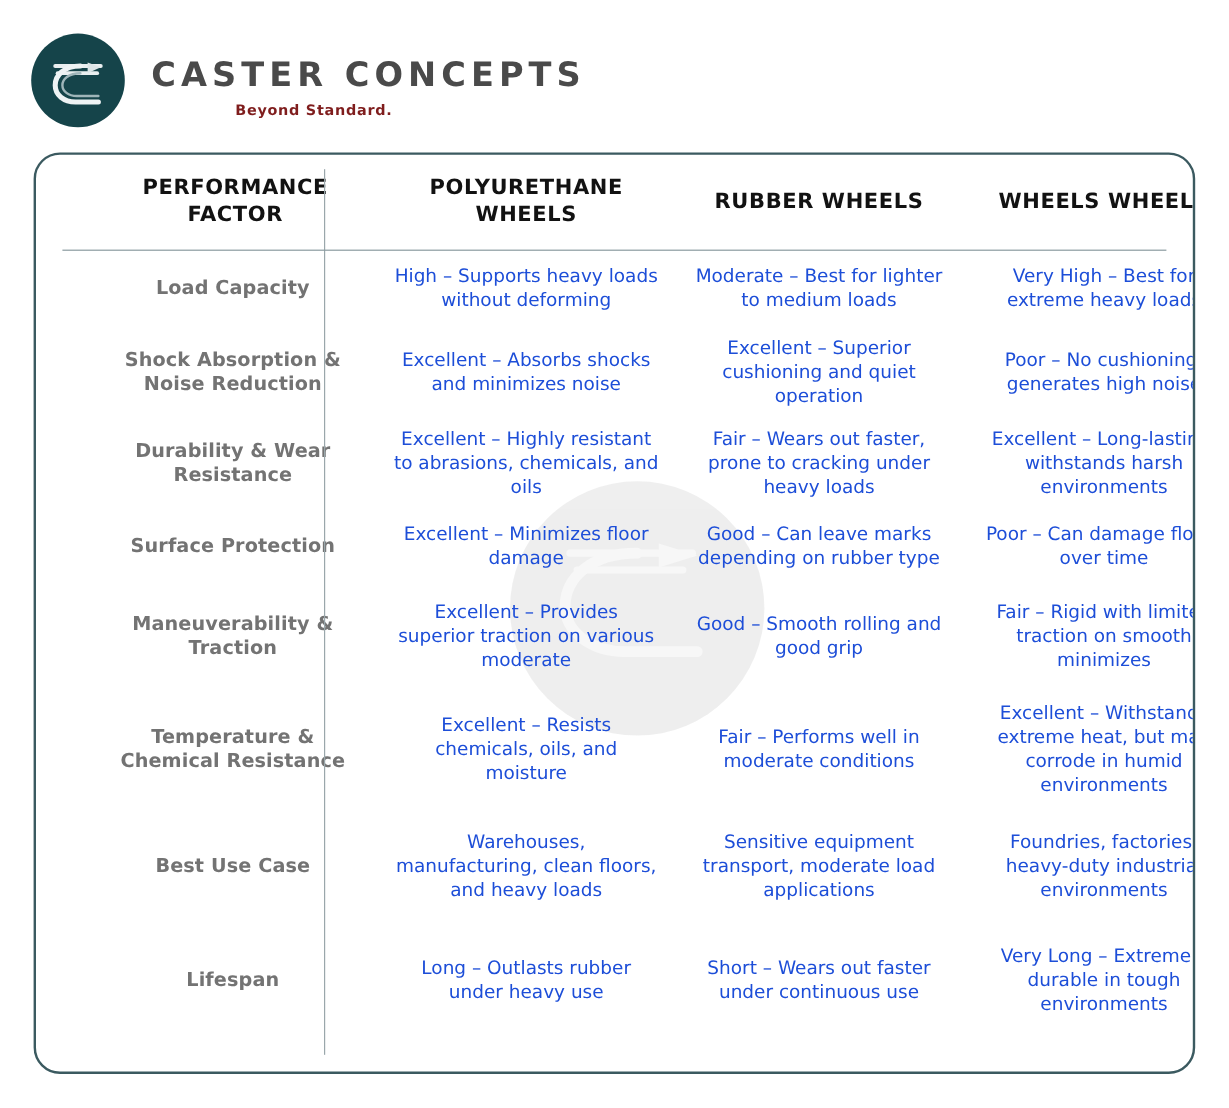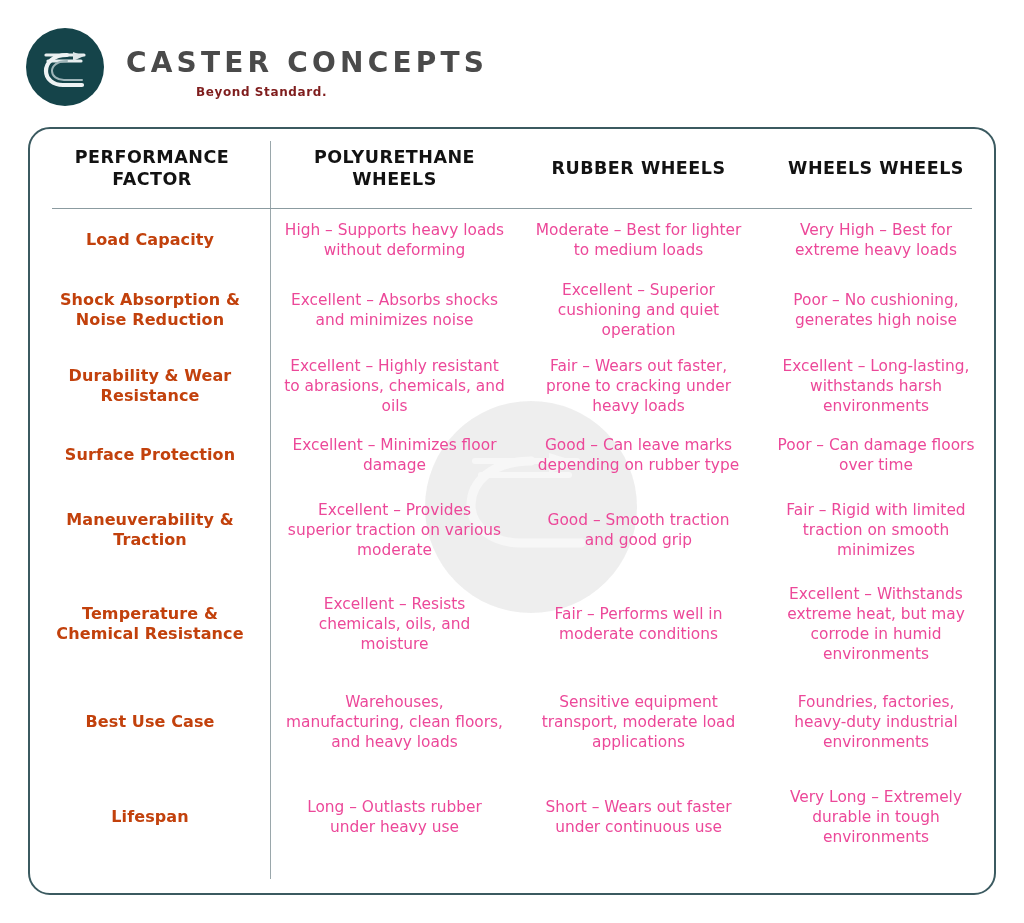--- a/index.html
+++ b/index.html
@@ -87,20 +87,21 @@
     left: 32px;
     top: 44px;
     opacity: 0.55;
   }
 
   .table-inner {
     position: relative;
     width: 100%;
     height: 100%;
     z-index: 2;
+    padding-left: 44px;
   }
 
   
   .v-divider {
     position: absolute;
     left: 240px;
     top: 12px;
     width: 1px;
     height: 738px;
     background: #9aa7ab;
@@ -138,28 +139,28 @@
     padding: 0 8px;
     line-height: 1.24;
   }
   thead th.h-factor { padding-left: 12px; }
 
   tbody td {
     text-align: center;
     vertical-align: middle;
     padding: 7px 14px;
     line-height: 1.30;
-    color: #ec4899;
+    color: #1d4ed8;
     font-size: 15.4px;
     font-weight: 400;
   }
   tbody td.factor {
     font-size: 16px;
     font-weight: 700;
-    color: #c2410c;
+    color: #737373;
     letter-spacing: 0.1px;
     line-height: 1.28;
     margin-left: 44px;
   }
   tbody tr.r1 { height: 64px; }
   tbody tr.r2 { height: 76px; }
   tbody tr.r3 { height: 76px; }
   tbody tr.r4 { height: 62px; }
   tbody tr.r5 { height: 88px; }
   tbody tr.r6 { height: 100px; }
@@ -238,21 +239,21 @@
         </tr>
         <tr class="r4">
           <td class="factor">Surface Protection</td>
           <td>Excellent – Minimizes floor damage</td>
           <td>Good – Can leave marks depending on rubber type</td>
           <td>Poor – Can damage floors over time</td>
         </tr>
         <tr class="r5">
           <td class="factor">Maneuverability &amp; Traction</td>
           <td>Excellent – Provides superior traction on various moderate</td>
-          <td>Good – Smooth traction and good grip</td>
+          <td>Good – Smooth rolling and good grip</td>
           <td>Fair – Rigid with limited traction on smooth minimizes</td>
         </tr>
         <tr class="r6">
           <td class="factor">Temperature &amp; Chemical Resistance</td>
           <td>Excellent – Resists chemicals, oils, and moisture</td>
           <td>Fair – Performs well in moderate conditions</td>
           <td>Excellent – Withstands extreme heat, but may corrode in humid environments</td>
         </tr>
         <tr class="r7">
           <td class="factor">Best Use Case</td>

